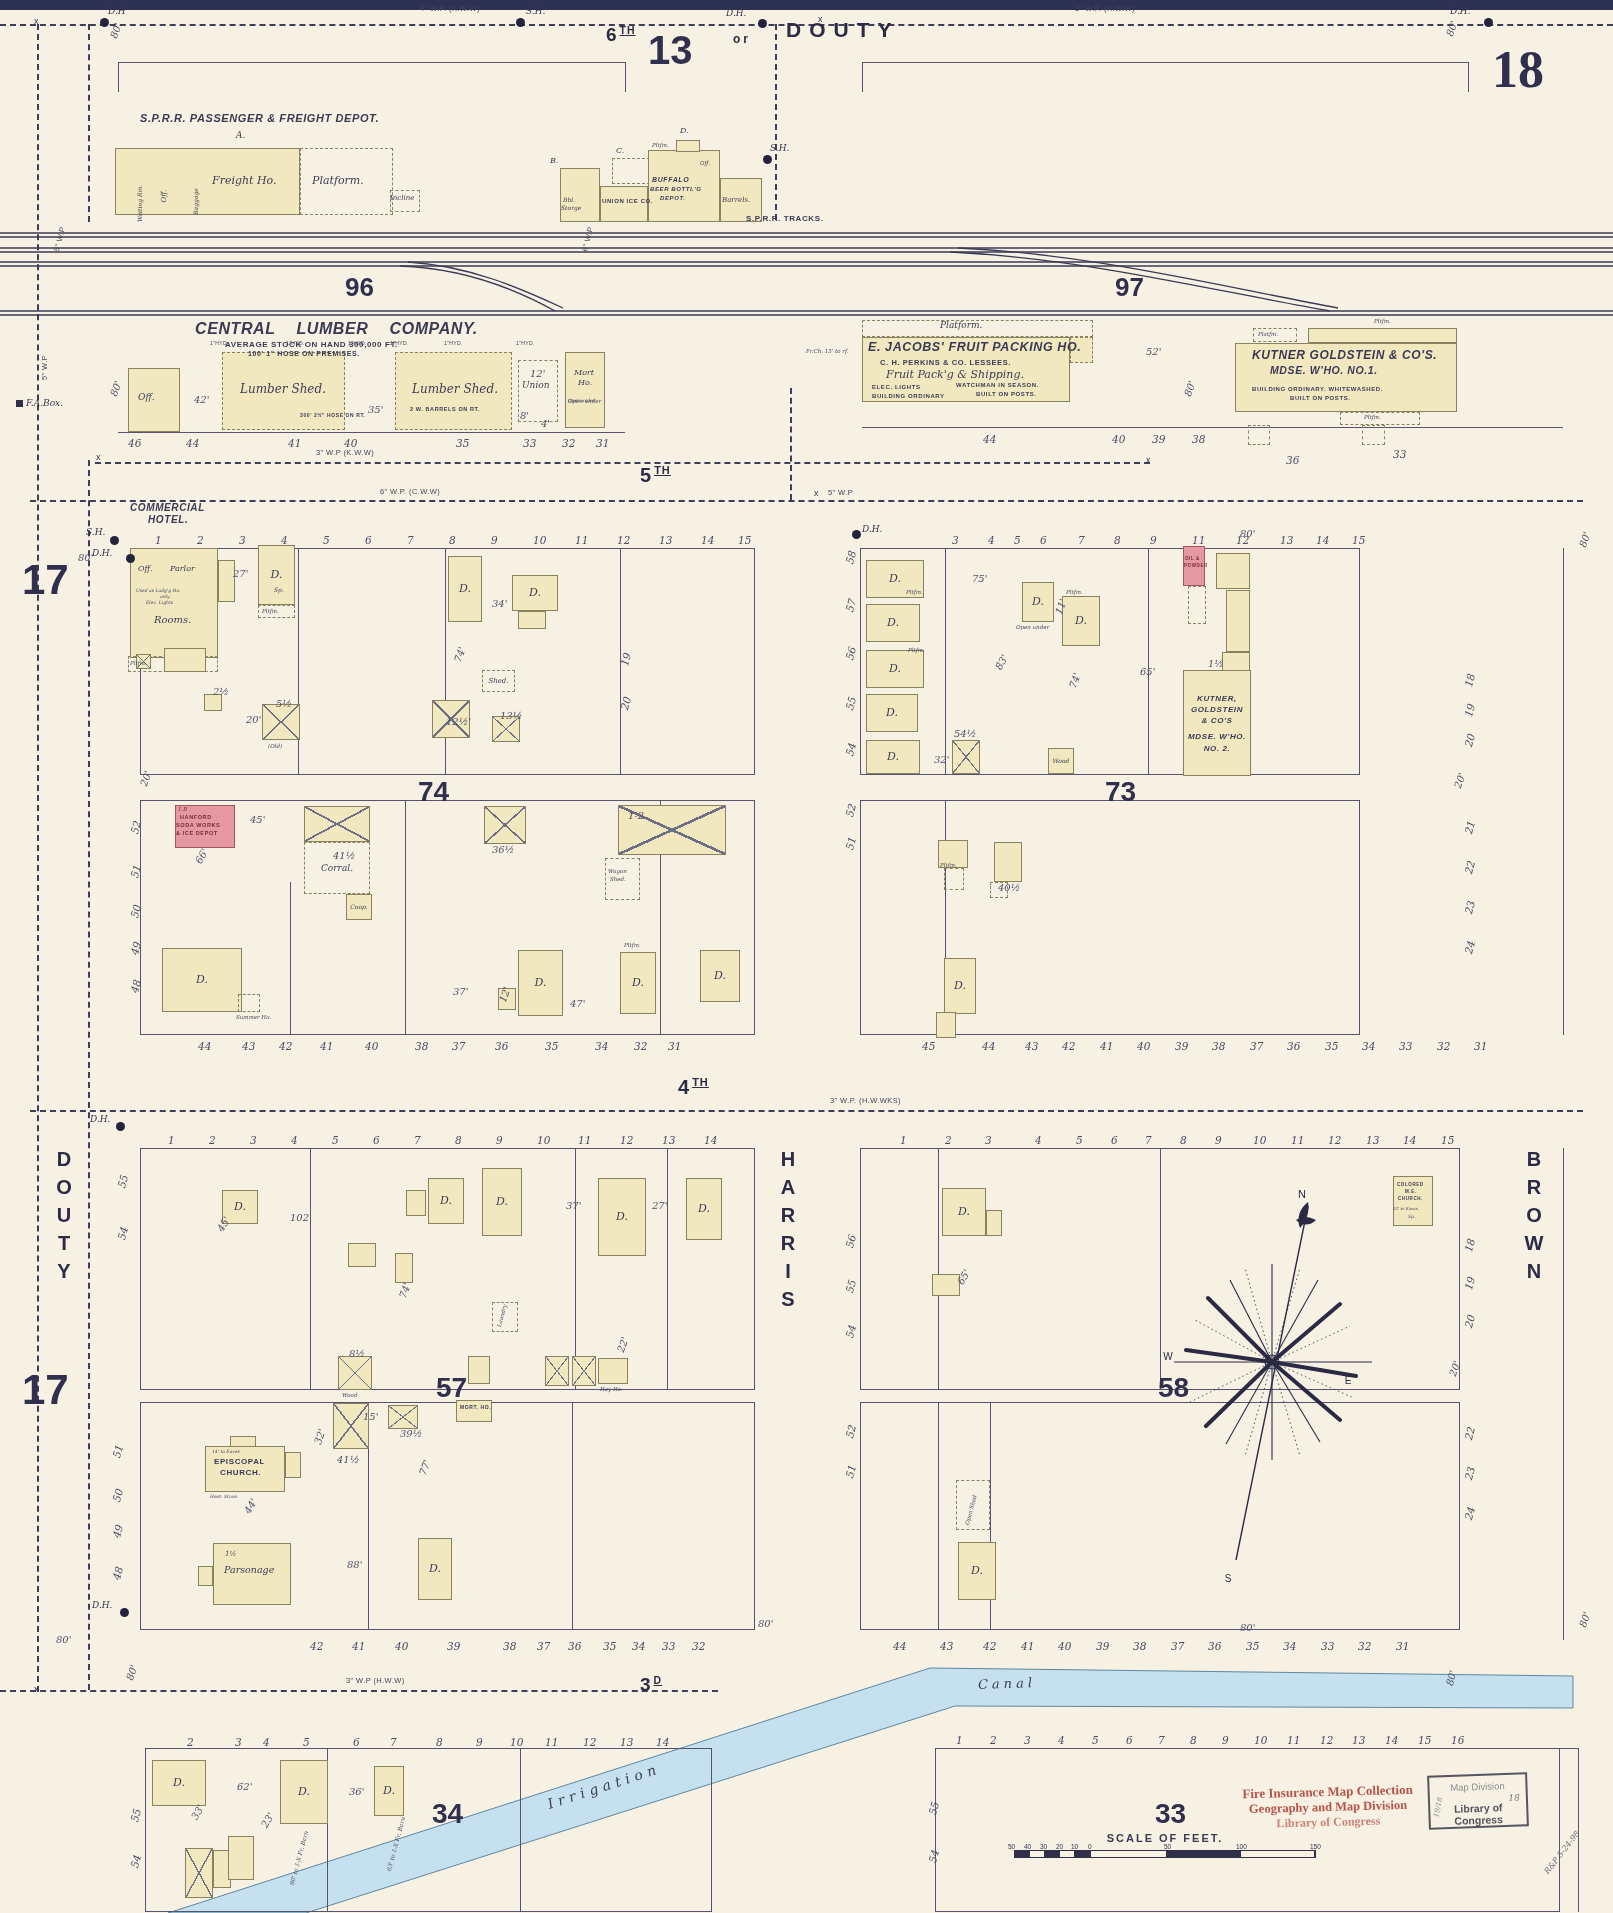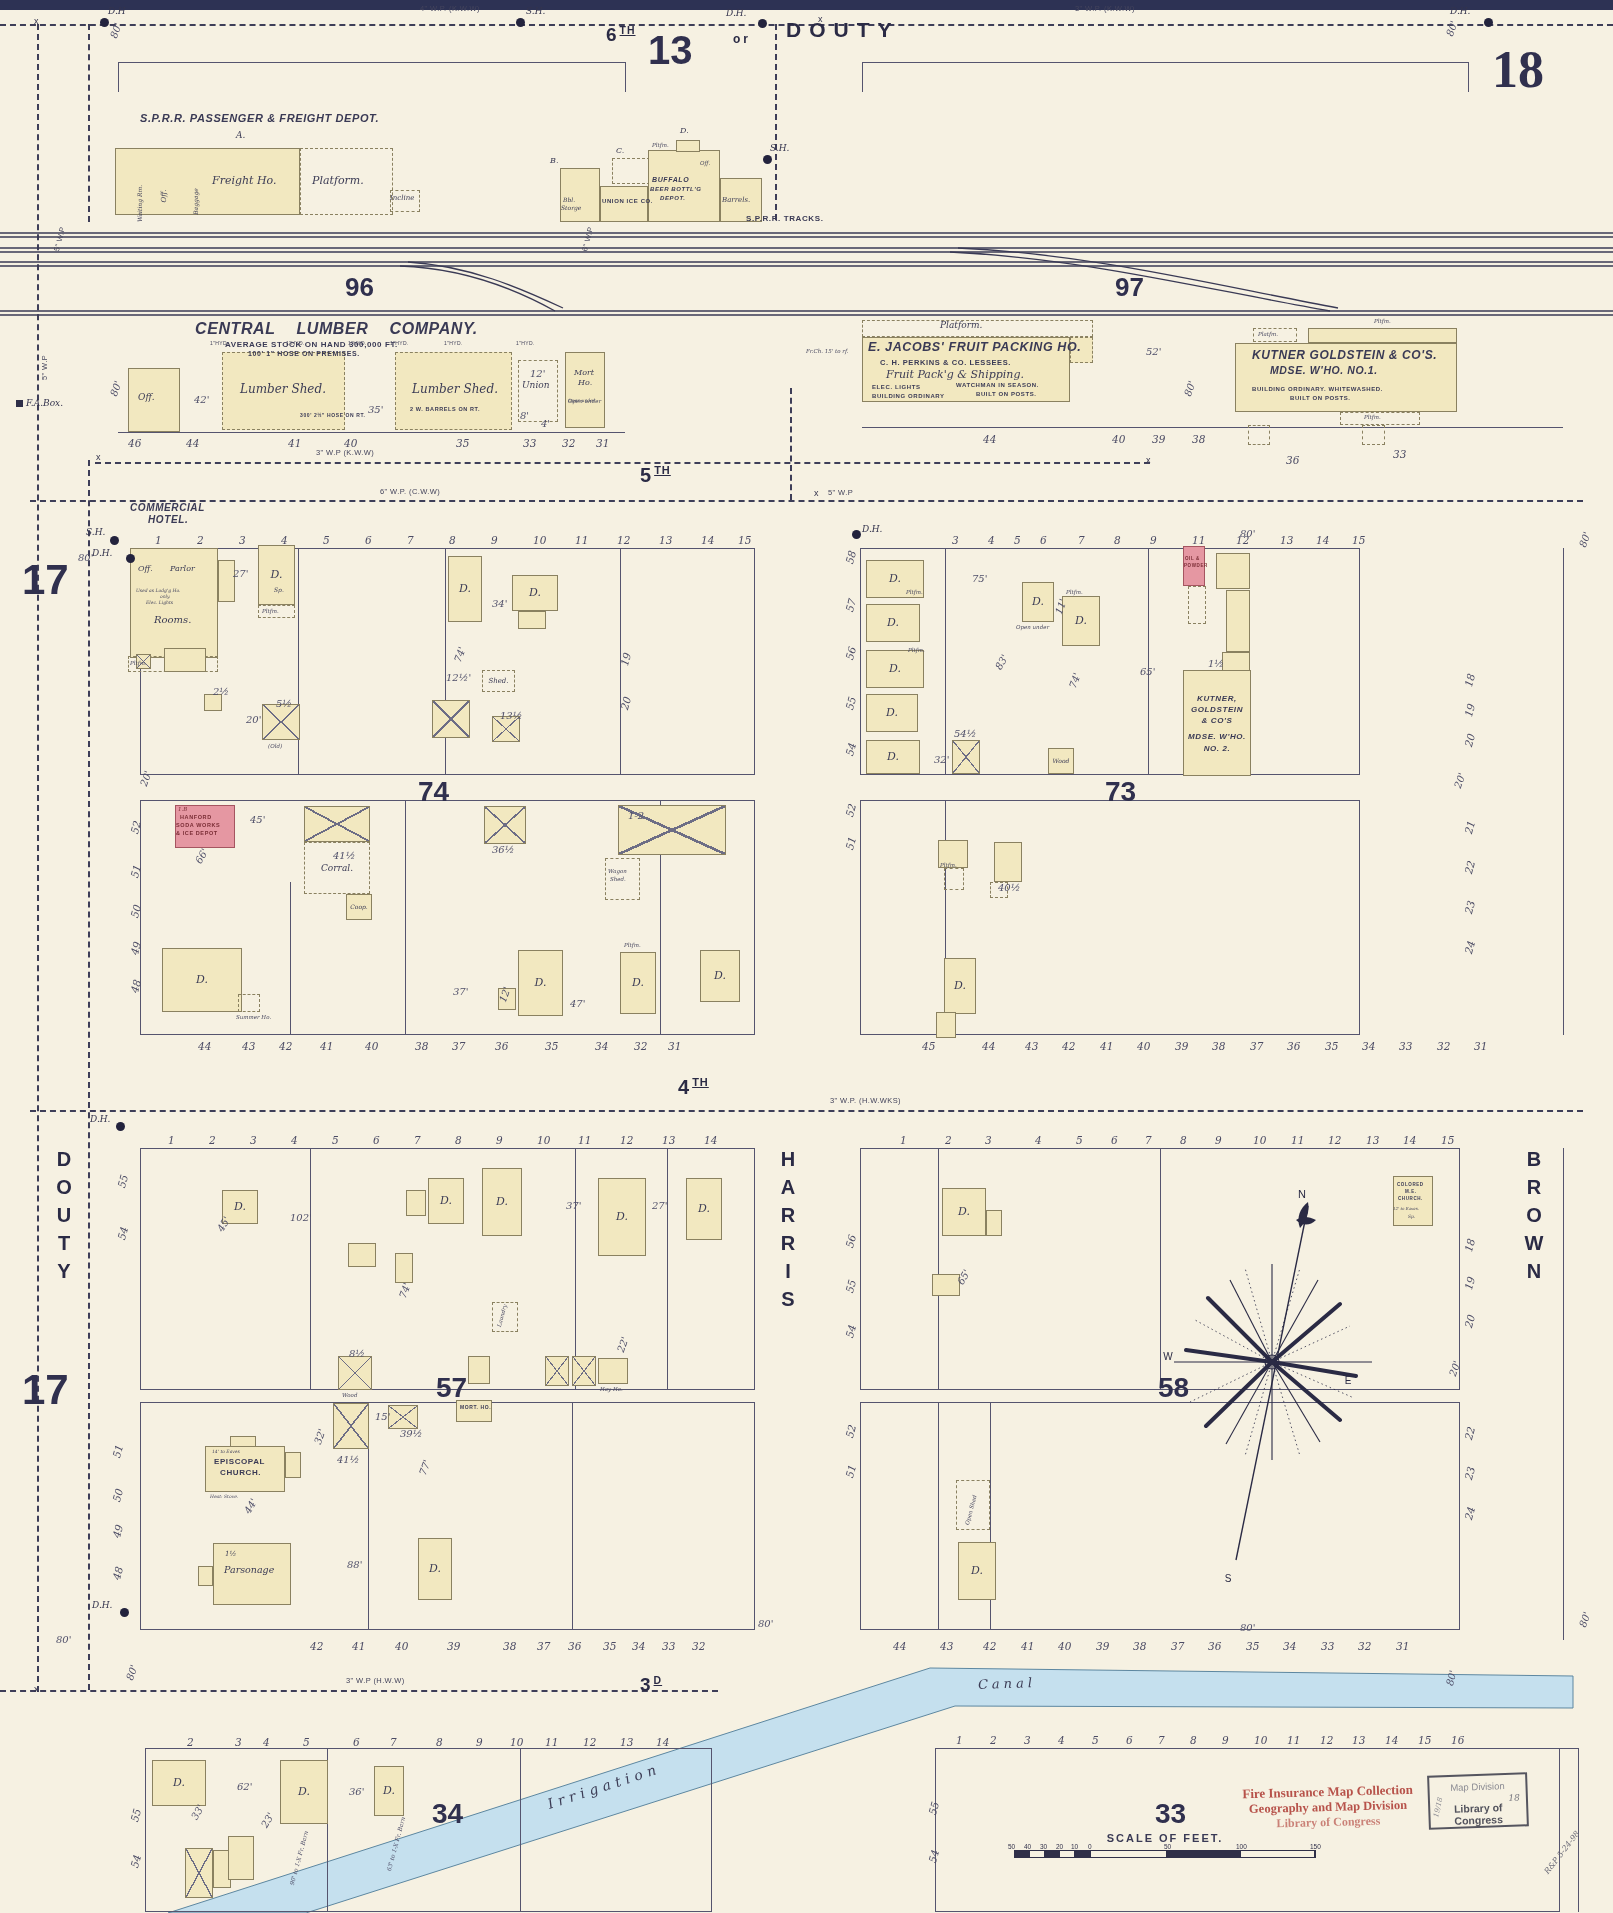--- a/index.html
+++ b/index.html
@@ -533,21 +533,21 @@
       <span class="sc dim" style="left: 1444px; top: 1684px; transform: rotate(-75deg);">80'</span>
       <span class="sc dim" style="left: 194px; top: 394px;">42'</span>
       <span class="sc dim" style="left: 368px; top: 404px;">35'</span>
       <span class="sc dim" style="left: 520px; top: 410px;">8'</span>
       <span class="sc dim" style="left: 541px; top: 418px;">4'</span>
       <span class="sc dim" style="left: 530px; top: 368px;">12'</span>
       <span class="sc dim" style="left: 1146px; top: 346px;">52'</span>
       <span class="sc dim" style="left: 233px; top: 568px;">27'</span>
       <span class="sc dim" style="left: 492px; top: 598px;">34'</span>
       <span class="sc dim" style="left: 452px; top: 660px; transform: rotate(-70deg);">74'</span>
-      <span class="sc dim" style="left: 446px; top: 672px; text-align: right;">12½'</span>
+      <span class="sc dim" style="left: 446px; top: 716px; text-align: right;">12½'</span>
       <span class="sc dim" style="left: 500px; top: 710px;">13½</span>
       <span class="sc dim" style="left: 276px; top: 698px;">5½</span>
       <span class="sc dim" style="left: 213px; top: 686px;">2½</span>
       <span class="sc dim" style="left: 246px; top: 714px;">20'</span>
       <span class="sc dim" style="left: 138px; top: 784px; transform: rotate(-70deg);">20'</span>
       <span class="sc dim" style="left: 250px; top: 814px;">45'</span>
       <span class="sc dim" style="left: 333px; top: 850px;">41½</span>
       <span class="sc dim" style="left: 193px; top: 860px; transform: rotate(-60deg);">66'</span>
       <span class="sc dim" style="left: 453px; top: 986px;">37'</span>
       <span class="sc dim" style="left: 570px; top: 998px;">47'</span>
@@ -567,21 +567,21 @@
       <span class="sc dim" style="left: 1447px; top: 1374px; transform: rotate(-70deg);">20'</span>
       <span class="sc dim" style="left: 290px; top: 1212px;">102'</span>
       <span class="sc dim" style="left: 215px; top: 1228px; transform: rotate(-60deg);">45'</span>
       <span class="sc dim" style="left: 566px; top: 1200px;">37'</span>
       <span class="sc dim" style="left: 652px; top: 1200px;">27'</span>
       <span class="sc dim" style="left: 397px; top: 1296px; transform: rotate(-70deg);">74'</span>
       <span class="sc dim" style="left: 349px; top: 1348px;">8½</span>
       <span class="sc dim" style="left: 615px; top: 1350px; transform: rotate(-70deg);">22'</span>
       <span class="sc dim" style="left: 337px; top: 1454px;">41½</span>
       <span class="sc dim" style="left: 400px; top: 1428px;">39½</span>
-      <span class="sc dim" style="left: 375px; top: 1411px;">15'</span>
+      <span class="sc dim" style="left: 363px; top: 1411px;">15'</span>
       <span class="sc dim" style="left: 312px; top: 1442px; transform: rotate(-70deg);">32'</span>
       <span class="sc dim" style="left: 242px; top: 1510px; transform: rotate(-60deg);">44'</span>
       <span class="sc dim" style="left: 347px; top: 1559px;">88'</span>
       <span class="sc dim" style="left: 417px; top: 1473px; transform: rotate(-70deg);">77'</span>
       <span class="sc dim" style="left: 955px; top: 1281px; transform: rotate(-60deg);">65'</span>
       <span class="sc dim" style="left: 237px; top: 1781px;">62'</span>
       <span class="sc dim" style="left: 189px; top: 1816px; transform: rotate(-60deg);">33'</span>
       <span class="sc dim" style="left: 349px; top: 1786px;">36'</span>
       <span class="sc dim" style="left: 259px; top: 1824px; transform: rotate(-60deg);">23'</span>
       <span class="sc dim" style="left: 288px; top: 1884px; transform: rotate(-75deg); font-size: 6px;">90' to 1-X Fr. Barn</span>

